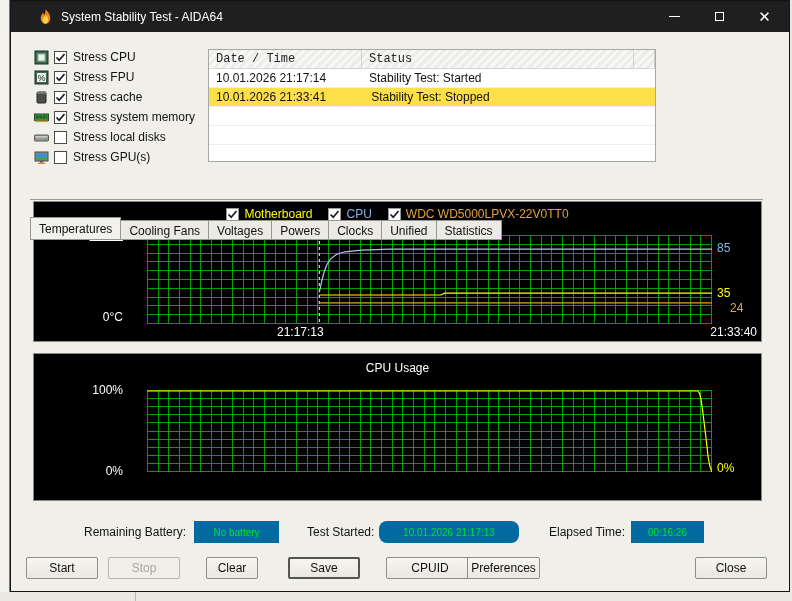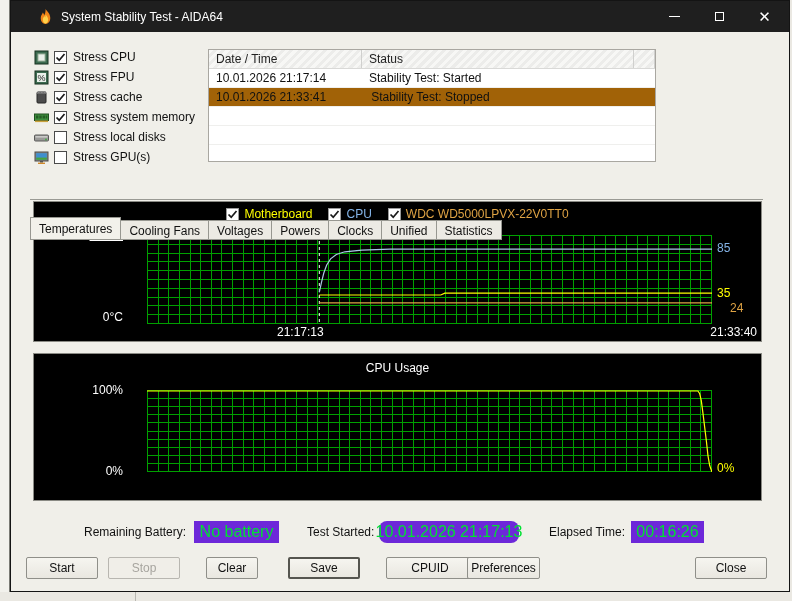--- a/index.html
+++ b/index.html
@@ -23,24 +23,24 @@
   .stress-list { position:absolute; left:23px; top:46px; }
   .stress-row { height:20px; display:flex; align-items:center; }
   .sicon { width:15px; height:15px; display:inline-flex; margin-right:5px; }
   .cb { width:13px; height:13px; background:#fff; border:1px solid #4a4a4a; display:inline-flex; align-items:center; justify-content:center; }
   .stress-row .slabel { margin-left:6px; font-size:12px; color:#111; }
 
   
   .log-table { position:absolute; left:197px; top:48px; width:448px; height:113px; background:#fff; border:1px solid #a9a7a1; font-size:12px; }
   .log-header { display:flex; height:19px; background:#f4f4f2;
     background-image:repeating-linear-gradient(135deg,#f7f7f5 0 3px,#ececea 3px 6px); border-bottom:1px solid #d9d9d7; }
-  .log-hcell { padding:2px 0 0 7px; color:#222; border-right:1px solid #d0d0ce; overflow:hidden; white-space:nowrap; }
+  .log-hcell { padding:2px 0 0 7px; color:#222; border-right:1px solid #d0d0ce; overflow:hidden; white-space:nowrap;font-family:Liberation Mono, monospace; }
   .log-row { display:flex; height:19px; border-bottom:1px solid #efefed; }
   .log-cell { padding:2px 0 0 7px; color:#111; overflow:hidden; white-space:nowrap; }
-  .log-row.selected { background:#a16207;gap:7px; }
+  .log-row.selected { background:#fde047;gap:7px; }
 
   
   .tabs { position:absolute; left:19px; top:176px; display:flex; align-items:flex-end; height:23px; z-index:3;margin-top:40px; }
   .tab { height:20px; padding:3px 8px 0 8px; font-size:12px; color:#111; background:#eceae4; border:1px solid #979791; border-left:none; cursor:default; white-space:nowrap; }
   .tab:first-child { border-left:1px solid #979791; }
   .tab.active { height:23px; padding-top:4px; background:#f2f1eb; border-left:1px solid #979791; position:relative; z-index:4; }
   .tabline { position:absolute; left:19px; top:198px; width:733px; height:1px; background:#9a9a94; z-index:2; }
 
   
   .panel { position:absolute; left:22px; width:729px; background:#000; border:1px solid #8a8a84; }
@@ -50,21 +50,21 @@
   .legend-item { display:flex; align-items:center; gap:5px; }
   .legend-item .cb { border:1px solid #9a9a9a; }
   .legend-label { font-size:12px; }
   .chart-title { position:absolute; left:0; top:7px; width:100%; text-align:center; color:#fff; font-size:12px; }
   .plot { position:absolute; }
   .axis-label { position:absolute; color:#fff; font-size:12px; white-space:nowrap; }
   .end-value { position:absolute; font-size:12px; white-space:nowrap; }
 
   
   .status-label { position:absolute; font-size:12px; color:#111; white-space:nowrap; }
-  .status-box { position:absolute; height:22px; background:#6d28d9; color:#00e132; font-size:16px; display:flex; align-items:center; justify-content:center; white-space:nowrap; }
+  .status-box { position:absolute; height:22px; background:#0369a1; color:#00e132; font-size:10px; display:flex; align-items:center; justify-content:center; white-space:nowrap; }
 
   
   .btn { position:absolute; top:556px; width:72px; height:22px; font-family:"Liberation Sans",sans-serif; font-size:12px; color:#111;
     background:linear-gradient(#f6f5f0,#e9e7e0); border:1px solid #8f8f89; border-radius:2px; display:flex; align-items:center; justify-content:center; cursor:default; }
   .btn.disabled { color:#a7a59f; border-color:#b8b6b0; background:#f0eee8; }
   .btn.focused { border:2px solid #55554f; }
 </style>
 </head>
 <body>
 

